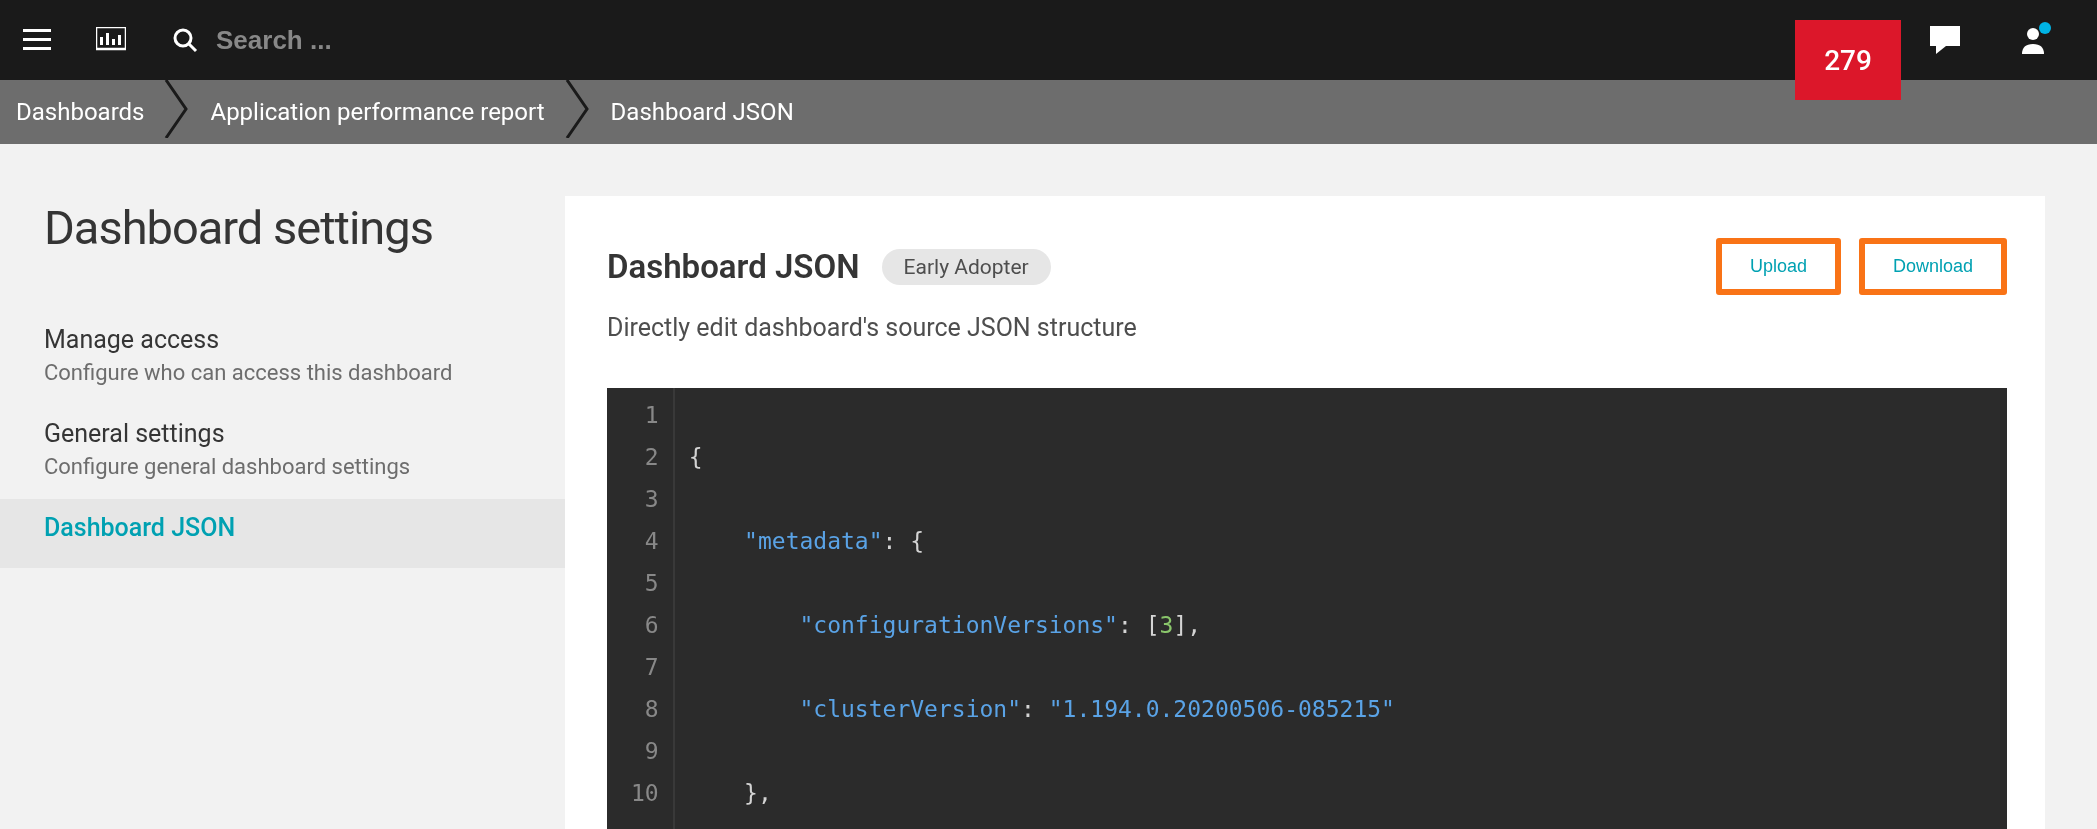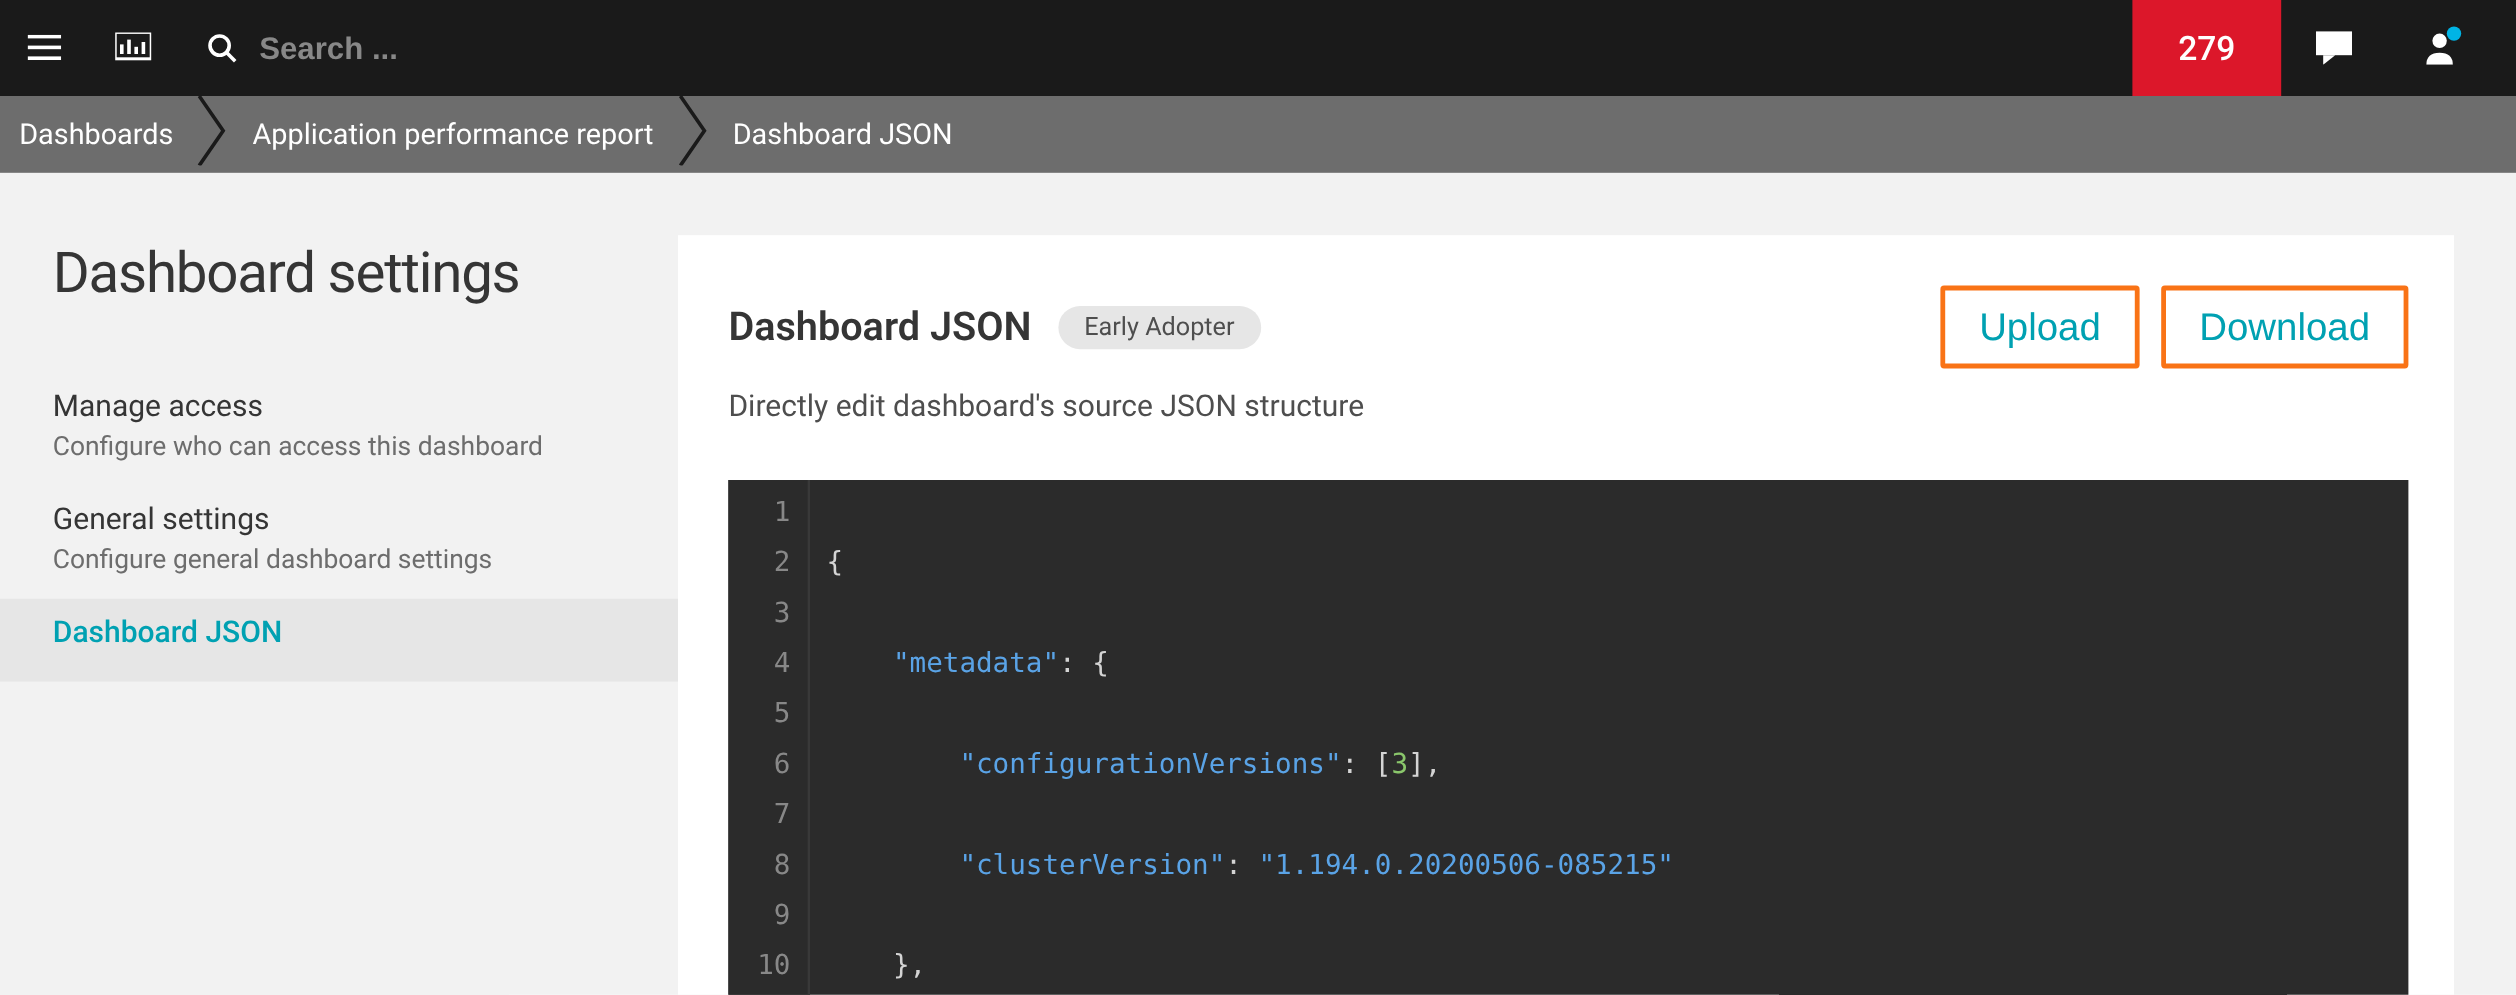--- a/index.html
+++ b/index.html
@@ -41,22 +41,23 @@
 .search-input::placeholder { color: #888; }
 .topbar-right { margin-left: auto; display: flex; align-items: stretch; height: 100%; }
 .notif-badge {
   background: #dc172a;
   color: #fff;
   font-size: 28px;
   font-weight: 500;
   display: flex;
   align-items: center;
   justify-content: center;
-  width: 124px;
+  width: 106px;
   height: 100%;
+  margin-top: 20px;
 }
 .topbar-icon-cell {
   width: 88px;
   display: flex;
   align-items: center;
   justify-content: center;
   height: 100%;
   position: relative;
 }
 .blue-dot {
@@ -150,24 +151,24 @@
 }
 .pill {
   background: #e6e6e6;
   color: #4e4e4e;
   border-radius: 22px;
   padding: 6px 22px;
   font-size: 21px;
 }
 .main-actions { margin-left: auto; display: flex; gap: 18px; }
 .btn-outline {
-  border: 4px solid #f97316;
+  border: 6px solid #f97316;
   color: #00a1b2;
   background: #fff;
-  font-size: 32px;
+  font-size: 18px;
   padding: 12px 28px;
   border-radius: 3px;
   cursor: pointer;
 }
 .main-sub {
   font-size: 25px;
   color: #4e4e4e;
   margin-bottom: 46px;
 }
 

